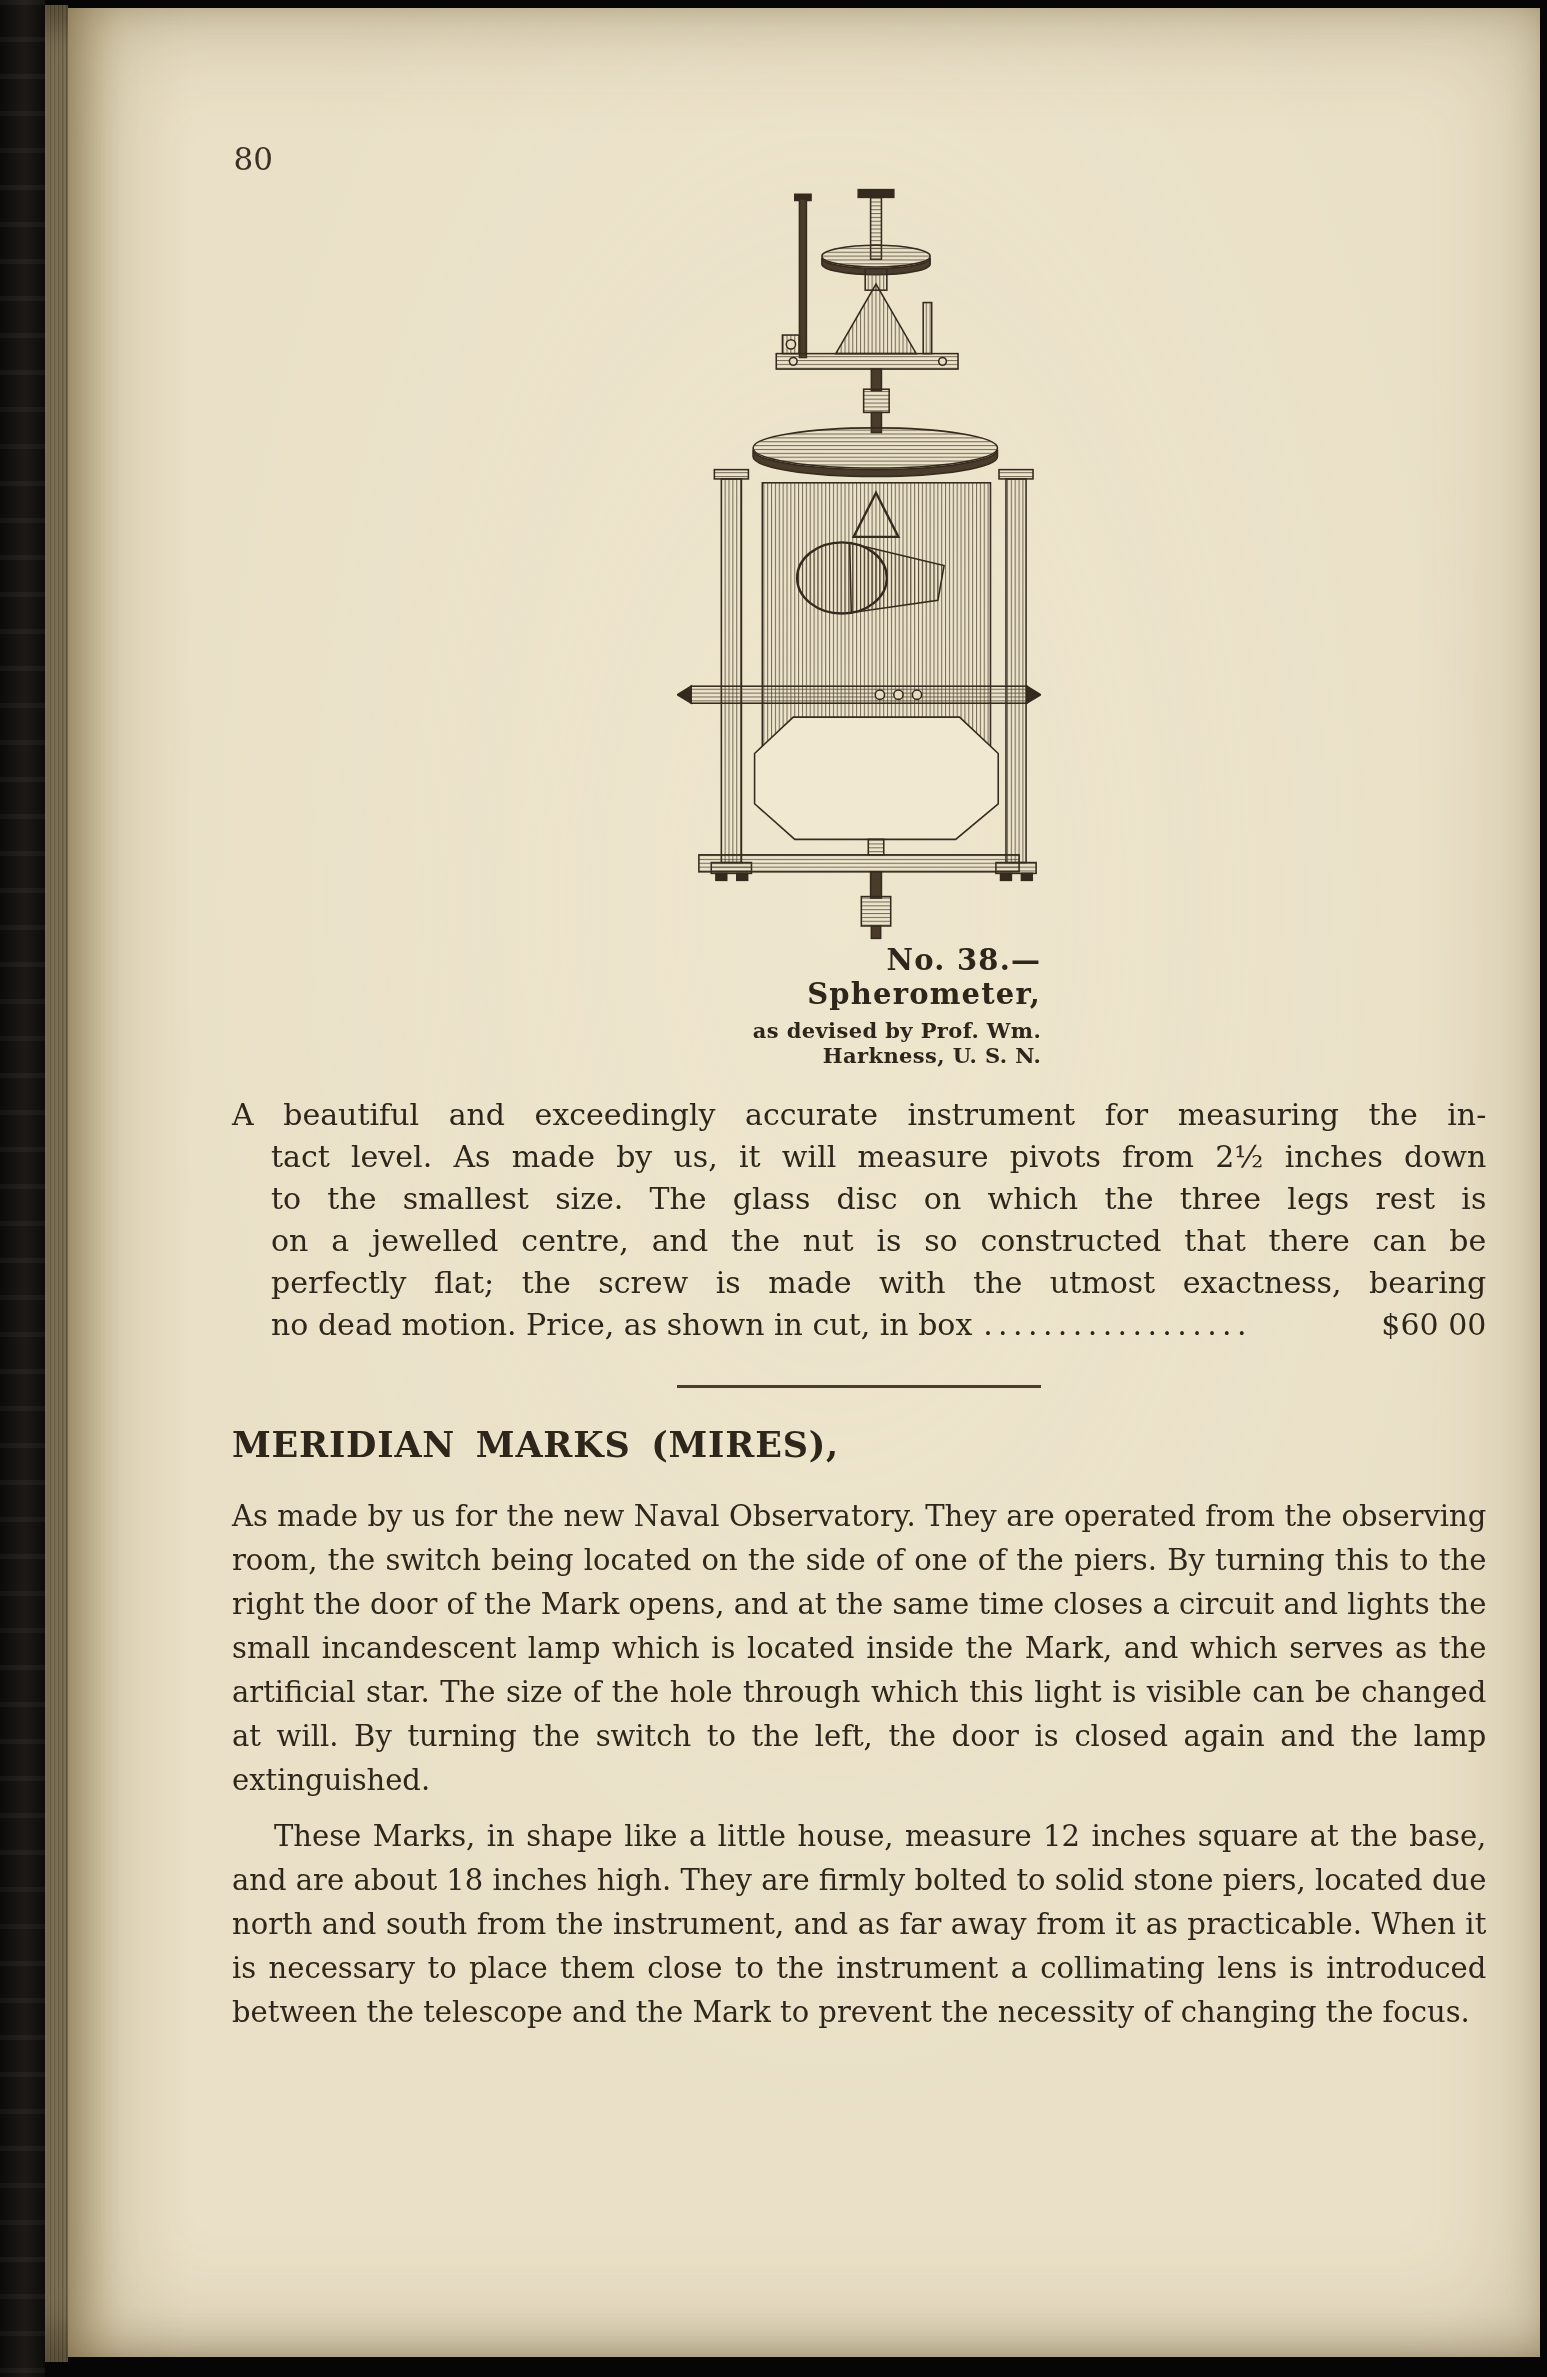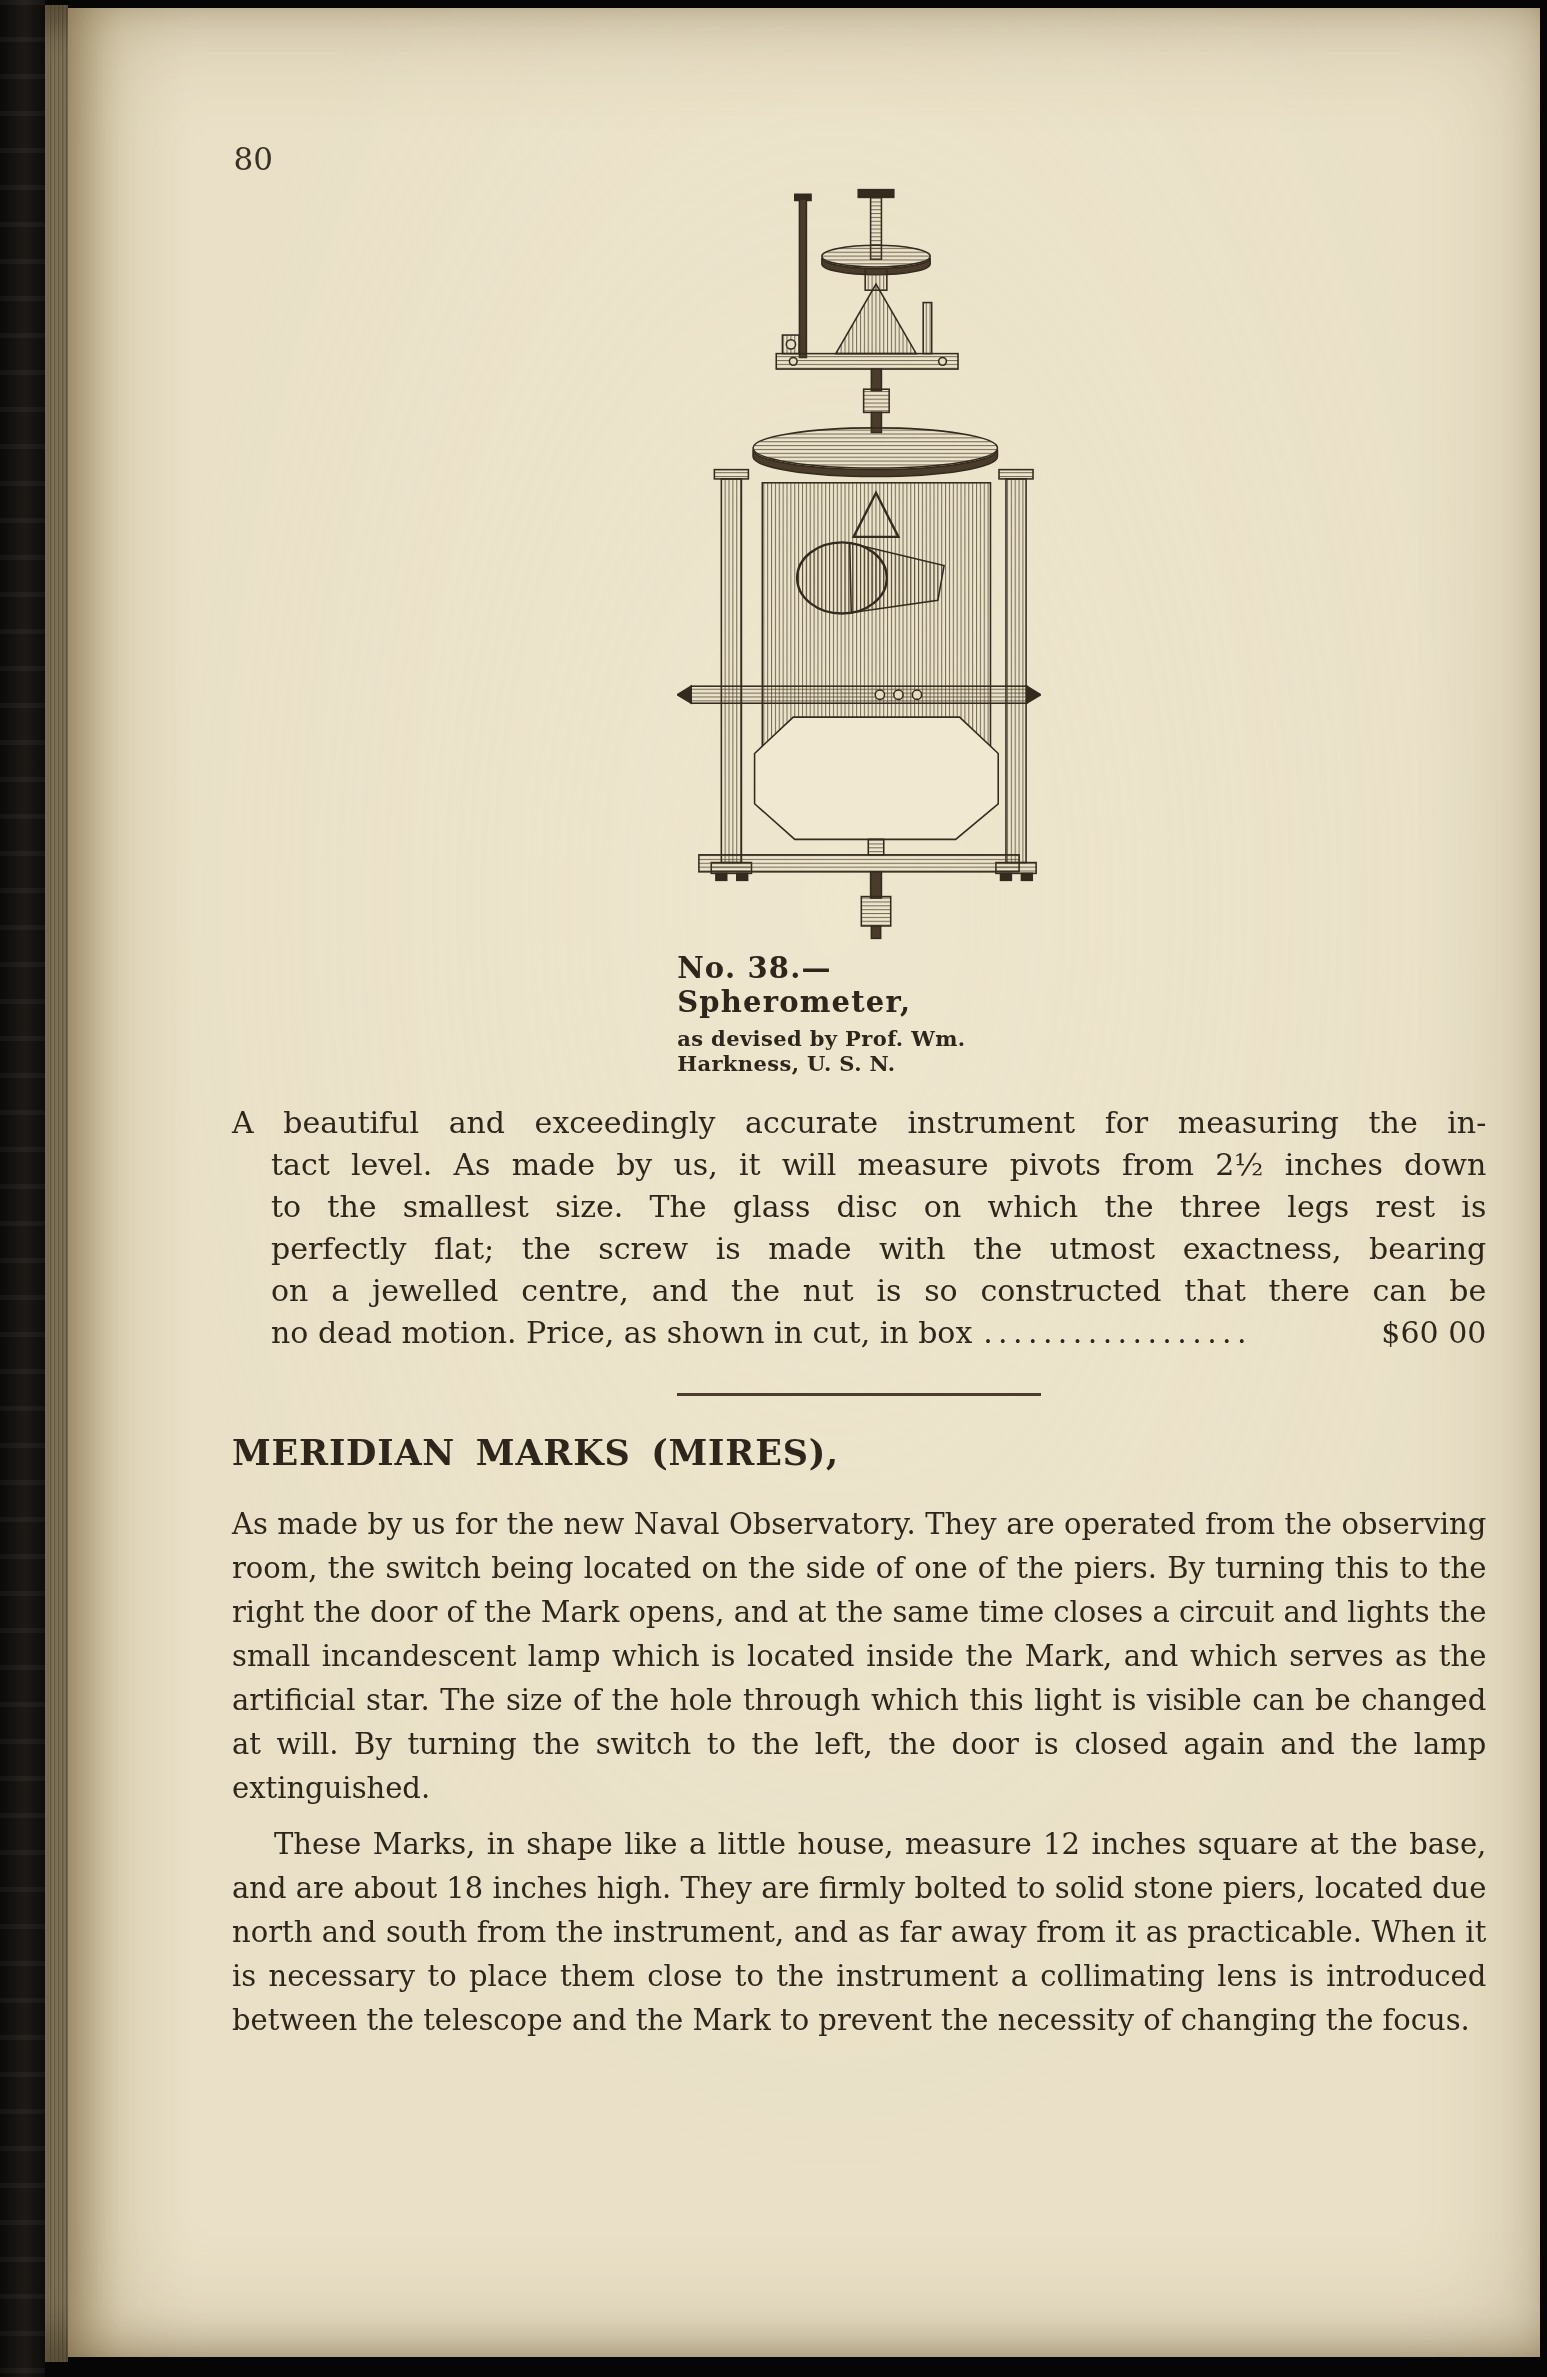--- a/index.html
+++ b/index.html
@@ -40,21 +40,21 @@
   .page-number{
     position:absolute;left:1.5px;top:133px;
     font-size:31px;color:#3a3125;
   }
   .running-header{
     text-align:center;font-size:25.5px;letter-spacing:3.5px;
     color:#3a3125;word-spacing:6.2px;
   }
   
   figure{margin:43px auto 0;width:364px;}
-  .caption{ text-align:left;margin-top:8px; }
+  .caption{ text-align:right;margin-top:0; }
   .caption-line1{font-size:29px;font-weight:bold;letter-spacing:1.2px;}
   .caption-line2{font-size:21px;font-weight:bold;margin-top:7.7px;letter-spacing:0.4px;}
   
   .p1{margin-top:26px;font-size:30px;line-height:42px;}
   .p1 .line{padding-left:39px;text-align:justify;text-align-last:justify;}
   .p1 .line.first{padding-left:0;}
   .p1 .price-line{display:flex;align-items:center;padding-left:39px;}
   .p1 .leader{flex:1;overflow:hidden;white-space:nowrap;letter-spacing:5.4px;padding:0 6.2px 0 10.8px;}
   .p1 .price{white-space:nowrap;}
   
@@ -158,22 +158,22 @@
       <figcaption class="caption">
         <div class="caption-line1">No. 38.—Spherometer,</div>
         <div class="caption-line2">as devised by Prof. Wm. Harkness, U. S. N.</div>
       </figcaption>
     </figure>
 
     <div class="p1">
       <div class="line first">A beautiful and exceedingly accurate instrument for measuring the in-</div>
       <div class="line">tact level. As made by us, it will measure pivots from 2½ inches down</div>
       <div class="line">to the smallest size. The glass disc on which the three legs rest is</div>
+      <div class="line">on a jewelled centre, and the nut is so constructed that there can be</div>
       <div class="line">perfectly flat; the screw is made with the utmost exactness, bearing</div>
-      <div class="line">on a jewelled centre, and the nut is so constructed that there can be</div>
       <div class="price-line">
         <span>no dead motion. Price, as shown in cut, in box</span>
         <span class="leader">..................</span>
         <span class="price">$60 00</span>
       </div>
     </div>
 
     <div class="rule"></div>
 
     <h2 class="section-heading">MERIDIAN MARKS (MIRES),</h2>

